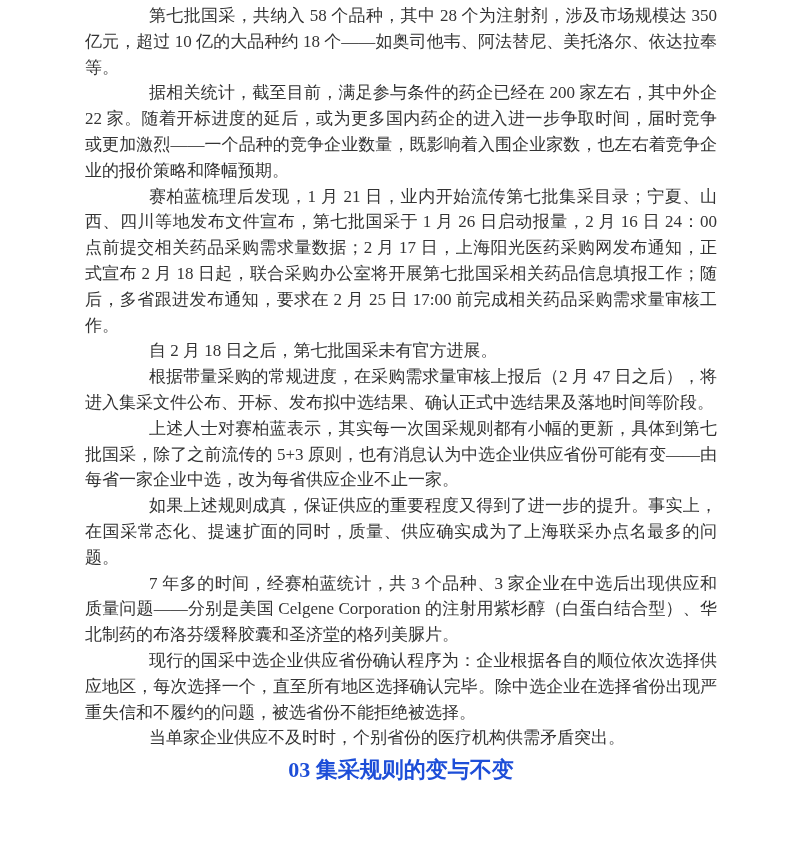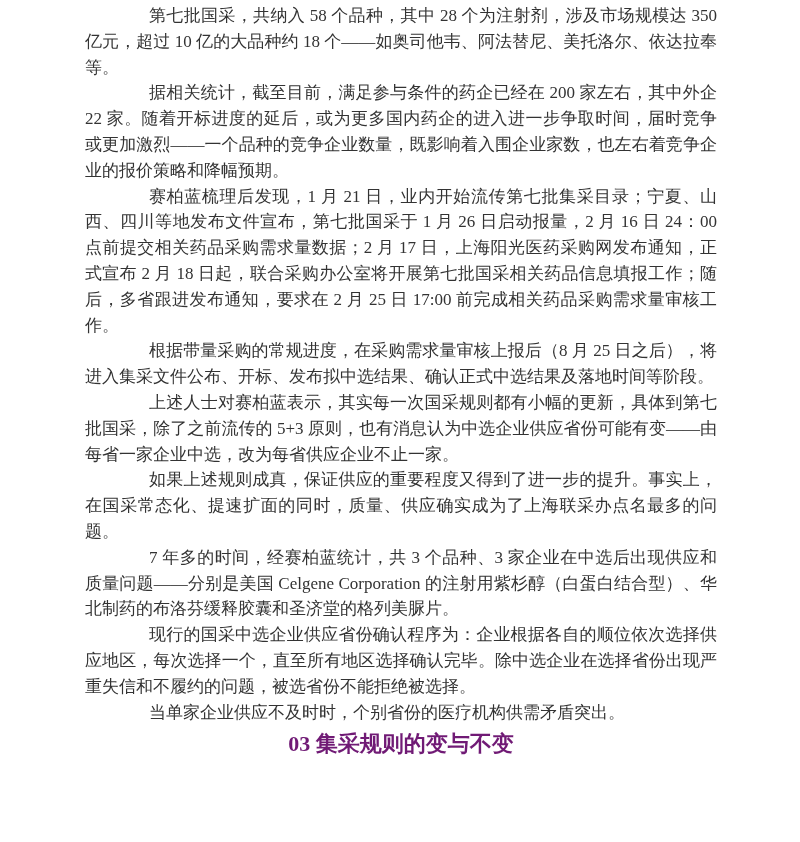--- a/index.html
+++ b/index.html
@@ -23,36 +23,37 @@
     text-align: justify;
   }
   .body-para {
     margin: 0;
     text-indent: 64px;
     word-break: break-all;
   }
   .section-heading {
     font-size: 22px;
     font-weight: bold;
-    color: #701a75;
+    color: #1d4ed8;
     text-align: center;
     text-indent: 0;
     line-height: 30px;
     margin: 4px 0 9px 0;
     font-family: "Liberation Serif", "DejaVu Serif", serif;
   }
 </style>
 </head>
 <body>
 
 <div class="page">
   <p class="body-para">第七批国采，共纳入 58 个品种，其中 28 个为注射剂，涉及市场规模达 350 亿元，超过 10 亿的大品种约 18 个——如奥司他韦、阿法替尼、美托洛尔、依达拉奉等。</p>
   <p class="body-para">据相关统计，截至目前，满足参与条件的药企已经在 200 家左右，其中外企 22 家。随着开标进度的延后，或为更多国内药企的进入进一步争取时间，届时竞争或更加激烈——一个品种的竞争企业数量，既影响着入围企业家数，也左右着竞争企业的报价策略和降幅预期。</p>
   <p class="body-para">赛柏蓝梳理后发现，1 月 21 日，业内开始流传第七批集采目录；宁夏、山西、四川等地发布文件宣布，第七批国采于 1 月 26 日启动报量，2 月 16 日 24：00 点前提交相关药品采购需求量数据；2 月 17 日，上海阳光医药采购网发布通知，正式宣布 2 月 18 日起，联合采购办公室将开展第七批国采相关药品信息填报工作；随后，多省跟进发布通知，要求在 2 月 25 日 17:00 前完成相关药品采购需求量审核工作。</p>
-  <p class="body-para">根据带量采购的常规进度，在采购需求量审核上报后（8 月 25 日之后），将进入集采文件公布、开标、发布拟中选结果、确认正式中选结果及落地时间等阶段。</p>
+  <p class="body-para">自 2 月 18 日之后，第七批国采未有官方进展。</p>
+  <p class="body-para">根据带量采购的常规进度，在采购需求量审核上报后（2 月 47 日之后），将进入集采文件公布、开标、发布拟中选结果、确认正式中选结果及落地时间等阶段。</p>
   <p class="body-para">上述人士对赛柏蓝表示，其实每一次国采规则都有小幅的更新，具体到第七批国采，除了之前流传的 5+3 原则，也有消息认为中选企业供应省份可能有变——由每省一家企业中选，改为每省供应企业不止一家。</p>
   <p class="body-para">如果上述规则成真，保证供应的重要程度又得到了进一步的提升。事实上，在国采常态化、提速扩面的同时，质量、供应确实成为了上海联采办点名最多的问题。</p>
   <p class="body-para">7 年多的时间，经赛柏蓝统计，共 3 个品种、3 家企业在中选后出现供应和质量问题——分别是美国 Celgene Corporation 的注射用紫杉醇（白蛋白结合型）、华北制药的布洛芬缓释胶囊和圣济堂的格列美脲片。</p>
   <p class="body-para">现行的国采中选企业供应省份确认程序为：企业根据各自的顺位依次选择供应地区，每次选择一个，直至所有地区选择确认完毕。除中选企业在选择省份出现严重失信和不履约的问题，被选省份不能拒绝被选择。</p>
   <p class="body-para">当单家企业供应不及时时，个别省份的医疗机构供需矛盾突出。</p>
   <h2 class="section-heading">03 集采规则的变与不变</h2>
 
 </div>
 
 </body></html>

